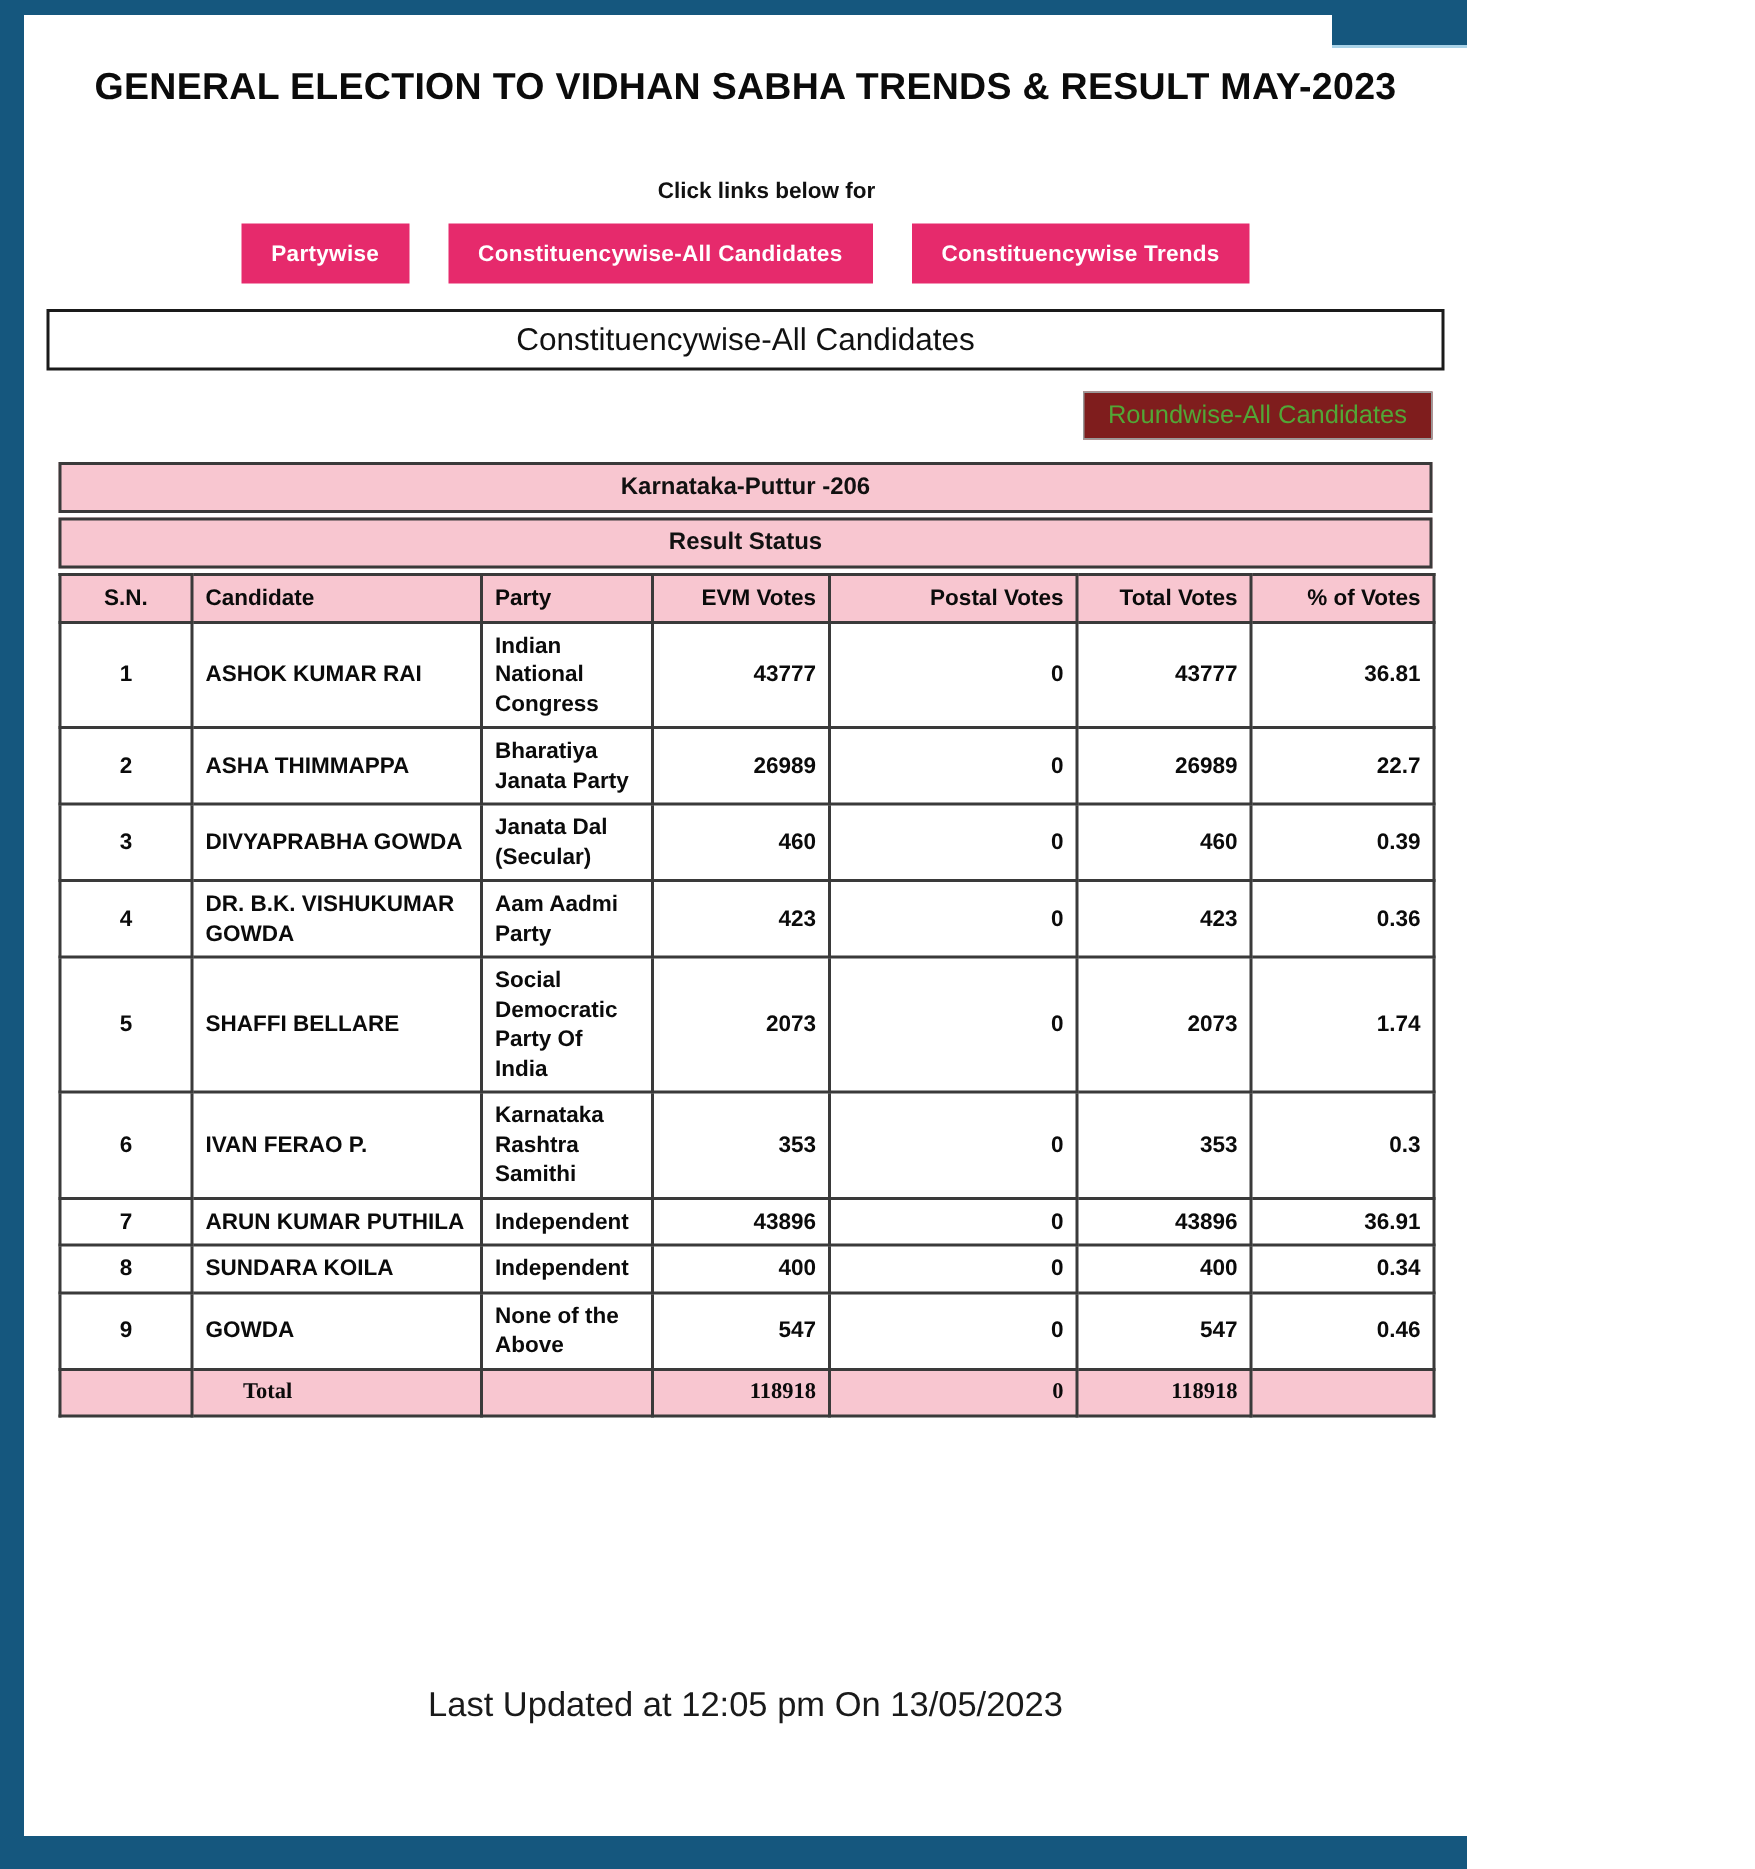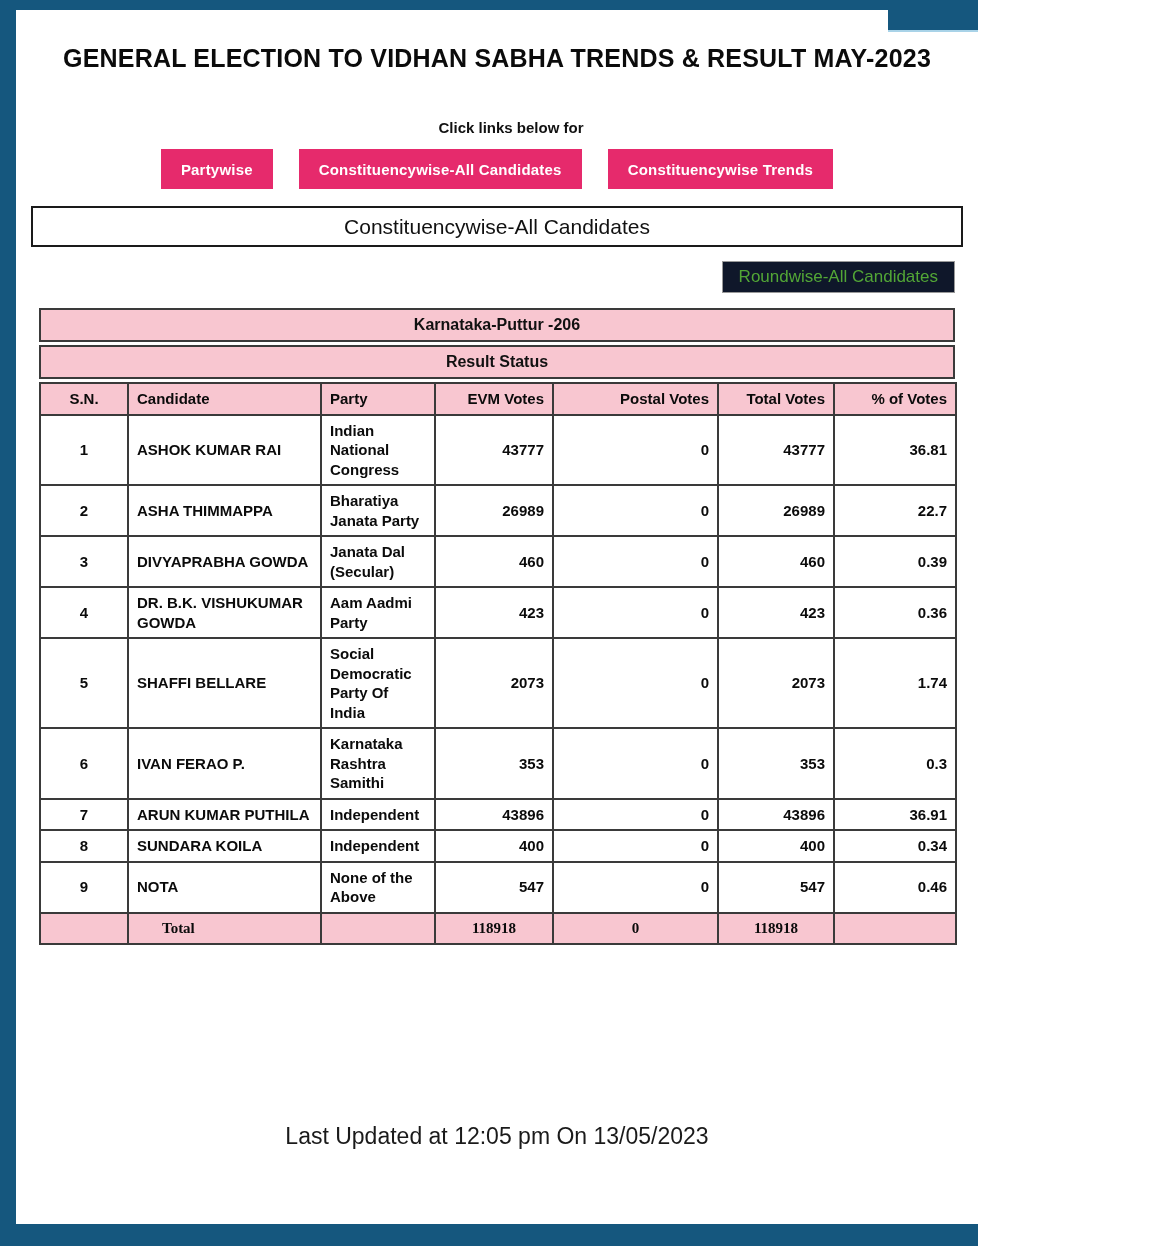--- a/index.html
+++ b/index.html
@@ -87,21 +87,21 @@
   .roundwise-wrap {
     width:916px; margin:14px auto 0 auto;
     display:flex; justify-content:flex-end;
   }
   .roundwise-box {
     border:1px solid #999;
     padding:5px 16px;
     font-size:17px;
     color:#52A636;
     cursor:pointer;
-    background:#0f172a;
+    background:#7f1d1d;
   }
 
   .table-wrap { width:916px; margin:15px auto 0 auto; }
   .bar {
     border:2px solid #3a3a3a;
     background:#F8C6D0;
     text-align:center;
     font-weight:bold; font-size:16px;
     padding:6px 0;
     margin-bottom:3px;
@@ -126,21 +126,21 @@
   th.col-party, td.col-party { text-align:left; }
   th.col-evm, td.col-evm,
   th.col-postal, td.col-postal,
   th.col-total, td.col-total,
   th.col-pct, td.col-pct { text-align:right; padding-right:10px; }
 
   tr.total-row td {
     background:#F8C6D0;
     font-family:"Liberation Serif","DejaVu Serif",serif;
     font-size:15px; font-weight:bold;
-    text-align:center;
+    text-align:right;
   }
   tr.total-row td.col-candidate { text-align:left;padding-left:33px; }
 
   .footer-note {
     margin-top:178px;
     text-align:center;
     font-size:23px;
     color:#1a1a1a;
     font-weight:normal;
   }
@@ -262,21 +262,21 @@
             <td class="col-sn">8</td>
             <td class="col-candidate">SUNDARA KOILA</td>
             <td class="col-party">Independent</td>
             <td class="col-evm">400</td>
             <td class="col-postal">0</td>
             <td class="col-total">400</td>
             <td class="col-pct">0.34</td>
           </tr>
           <tr>
             <td class="col-sn">9</td>
-            <td class="col-candidate">NOTA</td>
+            <td class="col-candidate">GOWDA</td>
             <td class="col-party">None of the Above</td>
             <td class="col-evm">547</td>
             <td class="col-postal">0</td>
             <td class="col-total">547</td>
             <td class="col-pct">0.46</td>
           </tr>
         </tbody>
       <tfoot>
         <tr class="total-row">
           <td class="col-sn"></td>

